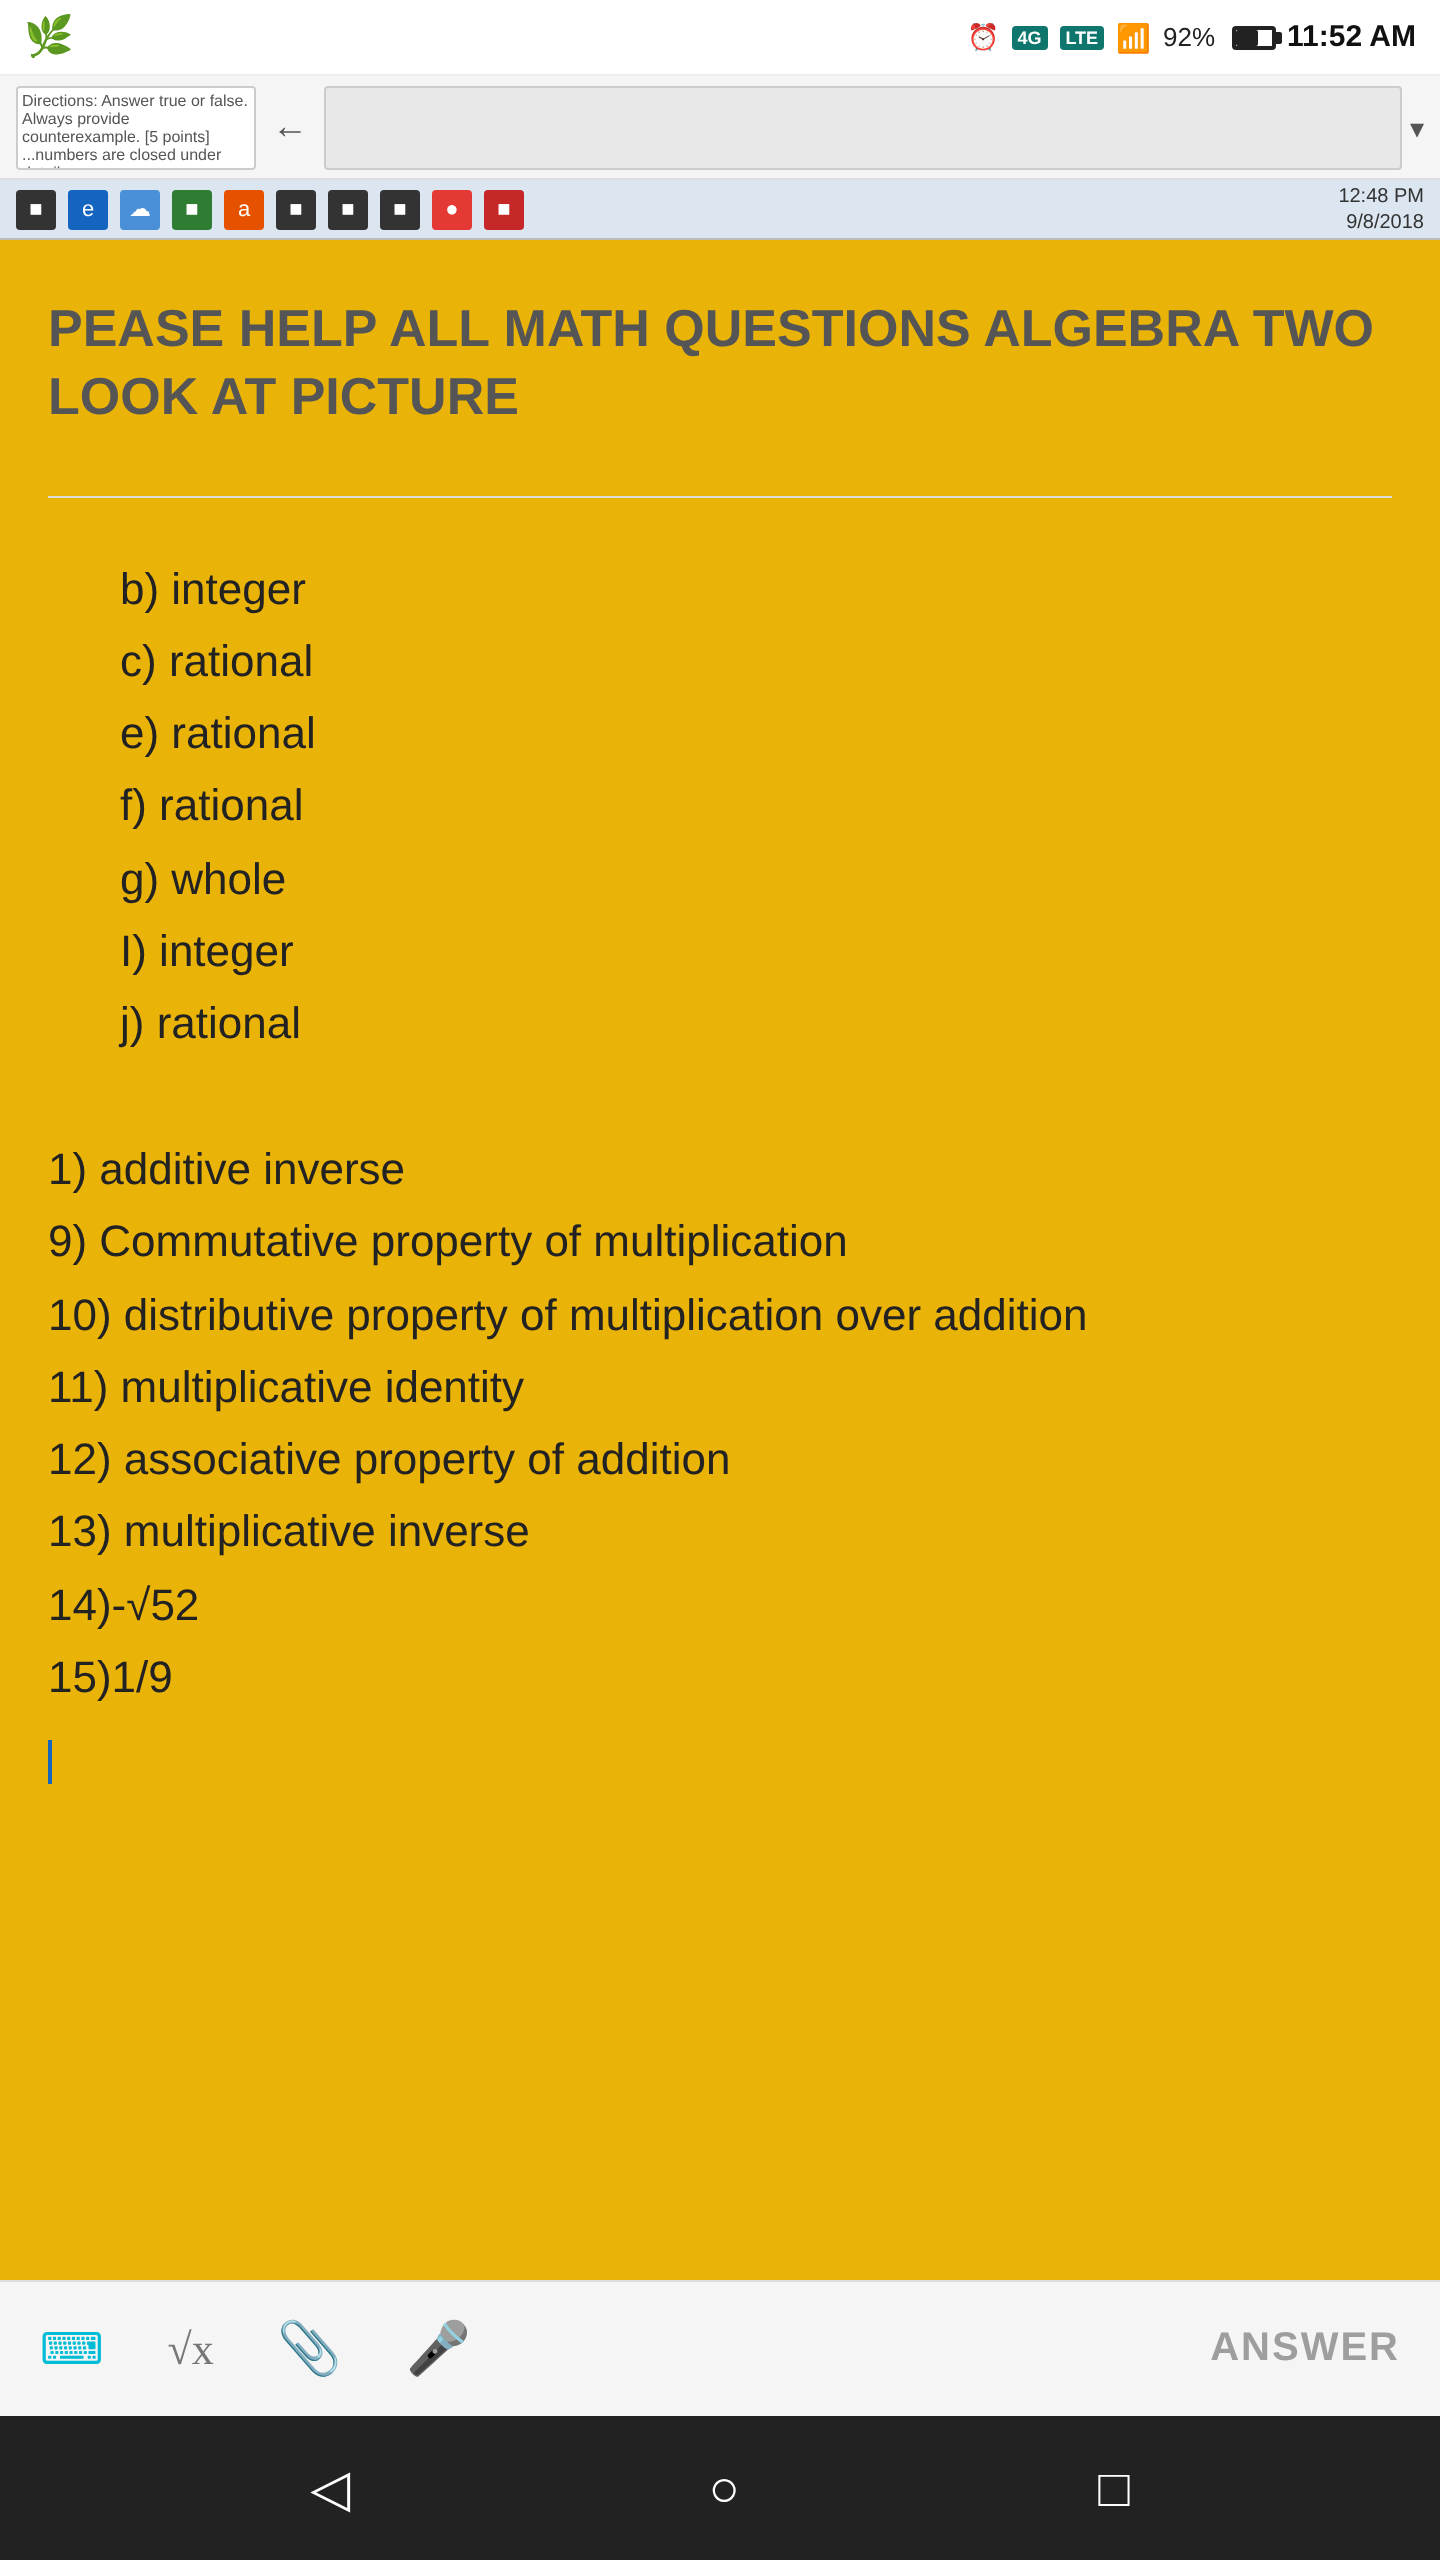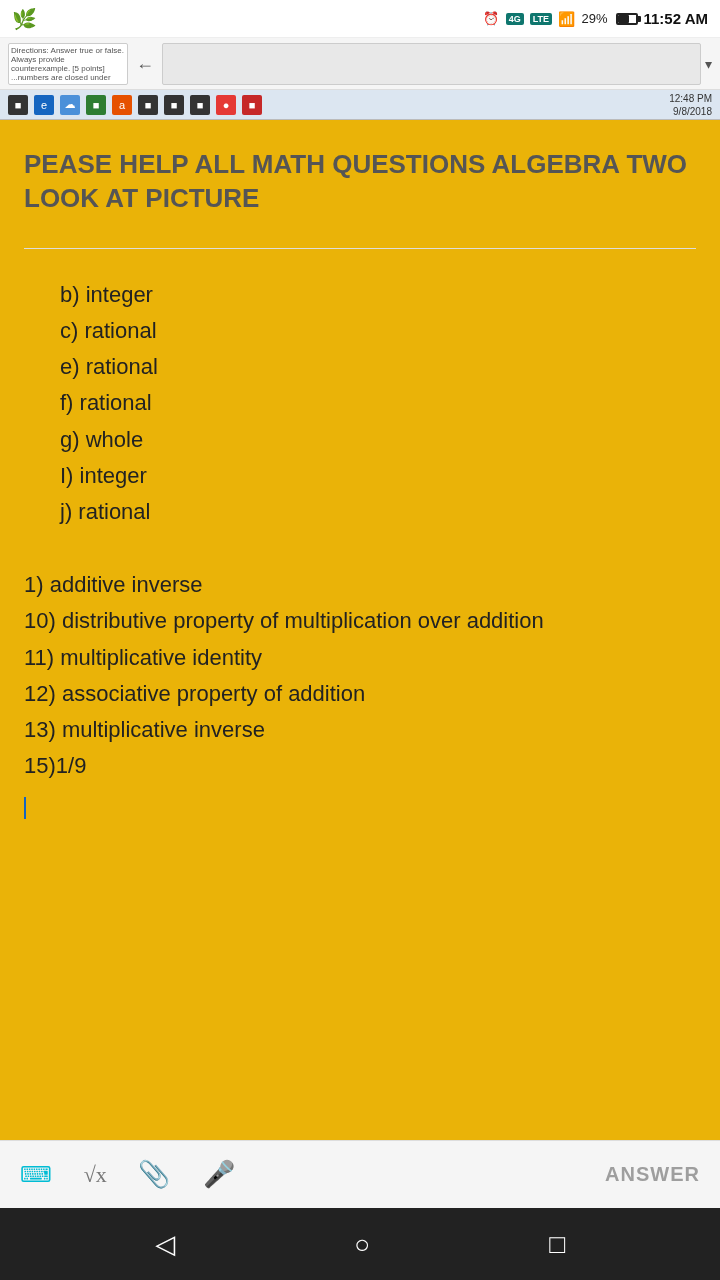--- a/index.html
+++ b/index.html
@@ -276,21 +276,21 @@
 
 <div class="status-bar">
   <div class="status-bar-left">
     <span class="plant-icon">🌿</span>
   </div>
   <div class="status-bar-right">
     <span>⏰</span>
     <span class="lte-badge">4G</span>
     <span class="lte-badge">LTE</span>
     <span style="font-size:14px;">📶</span>
-    <span>29%</span>
+    <span>92%</span>
     <div class="battery-icon">
       <div class="battery-fill"></div>
     </div>
     <span class="time-text">11:52 AM</span>
   </div>
 </div>
 
 <div class="browser-bar">
   <div class="browser-thumbnail">
     <div>Directions: Answer true or false. Always provide counterexample. [5 points]</div>
@@ -330,24 +330,26 @@
   <div class="answer-section">
     <div class="sub-item">b) integer</div>
     <div class="sub-item">c) rational</div>
     <div class="sub-item">e) rational</div>
     <div class="sub-item">f) rational</div>
     <div class="sub-item">g) whole</div>
     <div class="sub-item">I) integer</div>
     <div class="sub-item">j) rational</div>
     <br>
     <div>1) additive inverse</div>
+    <div>9) Commutative property of multiplication</div>
     <div>10) distributive property of multiplication over addition</div>
     <div>11) multiplicative identity</div>
     <div>12) associative property of addition</div>
     <div>13) multiplicative inverse</div>
+    <div>14)-√52</div>
     <div>15)1/9</div>
     <div>
       <span class="cursor-line"></span>
     </div>
   </div>
 
 </div>
 
 <div class="answer-toolbar">
   <span class="toolbar-icon keyboard">⌨</span>

